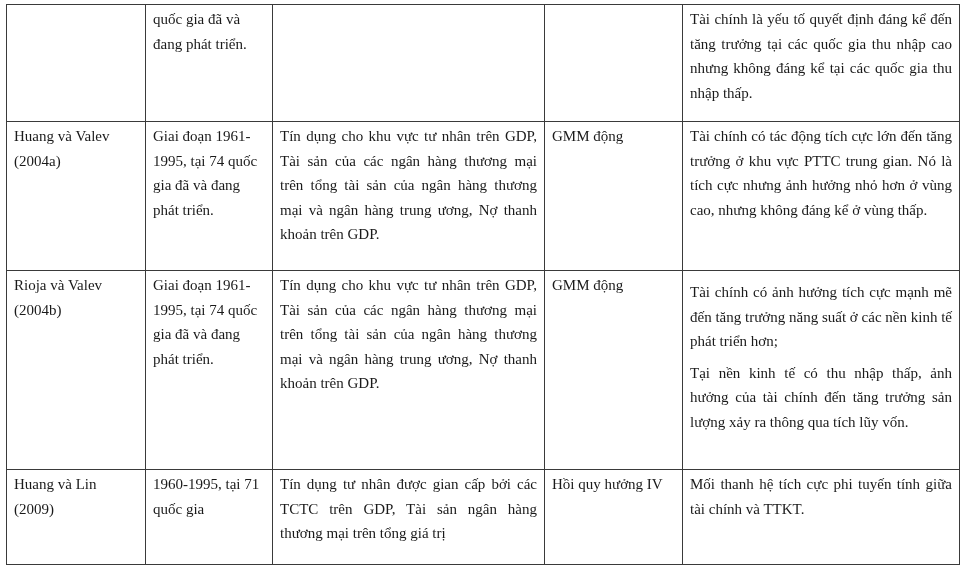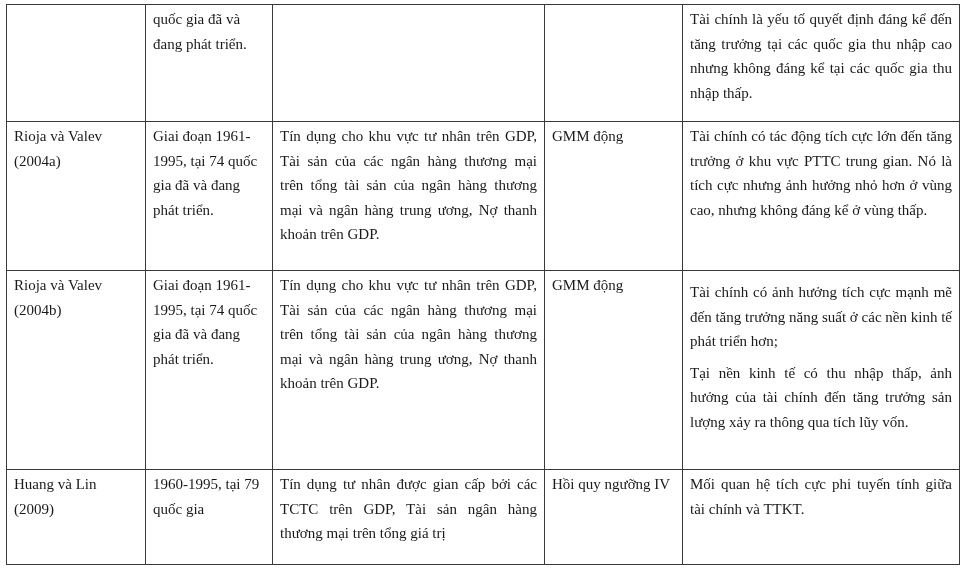--- a/index.html
+++ b/index.html
@@ -60,37 +60,37 @@
   </colgroup>
   <tbody>
     <tr class="r0">
       <td></td>
       <td>quốc gia đã và đang phát triển.</td>
       <td class="just"></td>
       <td></td>
       <td class="just">Tài chính là yếu tố quyết định đáng kể đến tăng trưởng tại các quốc gia thu nhập cao nhưng không đáng kể tại các quốc gia thu nhập thấp.</td>
     </tr>
     <tr class="r1">
-      <td>Rioja và Valev (2004a)</td>
+      <td>Huang và Valev (2004a)</td>
       <td>Giai đoạn 1961-1995, tại 74 quốc gia đã và đang phát triển.</td>
       <td class="just">Tín dụng cho khu vực tư nhân trên GDP, Tài sản của các ngân hàng thương mại trên tổng tài sản của ngân hàng thương mại và ngân hàng trung ương, Nợ thanh khoản trên GDP.</td>
       <td>GMM động</td>
       <td class="just">Tài chính có tác động tích cực lớn đến tăng trưởng ở khu vực PTTC trung gian. Nó là tích cực nhưng ảnh hưởng nhỏ hơn ở vùng cao, nhưng không đáng kể ở vùng thấp.</td>
     </tr>
     <tr class="r2">
       <td>Rioja và Valev (2004b)</td>
       <td>Giai đoạn 1961-1995, tại 74 quốc gia đã và đang phát triển.</td>
       <td class="just">Tín dụng cho khu vực tư nhân trên GDP, Tài sản của các ngân hàng thương mại trên tổng tài sản của ngân hàng thương mại và ngân hàng trung ương, Nợ thanh khoản trên GDP.</td>
       <td>GMM động</td>
       <td class="just">
         <span class="line">Tài chính có ảnh hưởng tích cực mạnh mẽ đến tăng trưởng năng suất ở các nền kinh tế phát triển hơn;</span>
         <span class="line">Tại nền kinh tế có thu nhập thấp, ảnh hưởng của tài chính đến tăng trưởng sản lượng xảy ra thông qua tích lũy vốn.</span>
       </td>
     </tr>
     <tr class="r3">
       <td>Huang và Lin (2009)</td>
-      <td>1960-1995, tại 79 quốc gia</td>
+      <td>1960-1995, tại 71 quốc gia</td>
       <td class="just">Tín dụng tư nhân được gian cấp bởi các TCTC trên GDP, Tài sản ngân hàng thương mại trên tổng giá trị</td>
-      <td class="just">Hồi quy ngưỡng IV</td>
-      <td class="just">Mối quan hệ tích cực phi tuyến tính giữa tài chính và TTKT.</td>
+      <td class="just">Hồi quy hưởng IV</td>
+      <td class="just">Mối thanh hệ tích cực phi tuyến tính giữa tài chính và TTKT.</td>
     </tr>
   </tbody>
 </table>
 
 </body></html>

